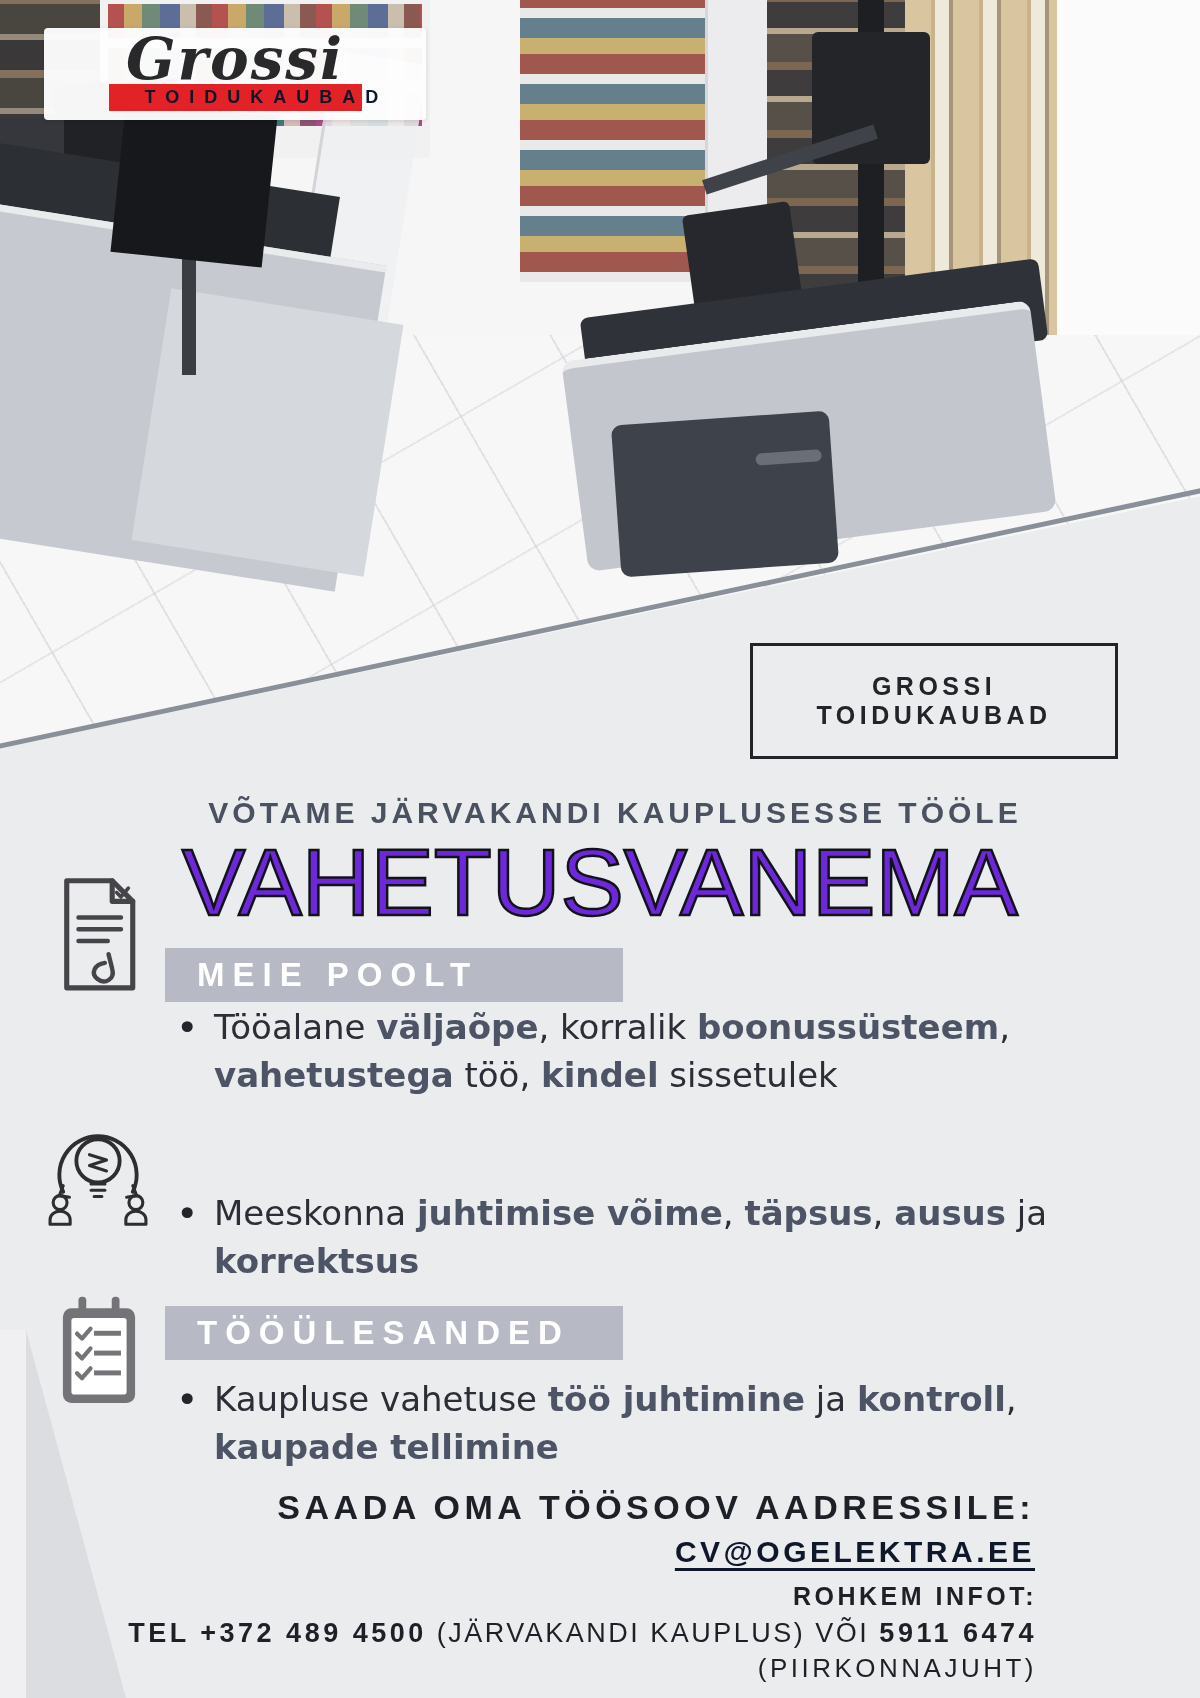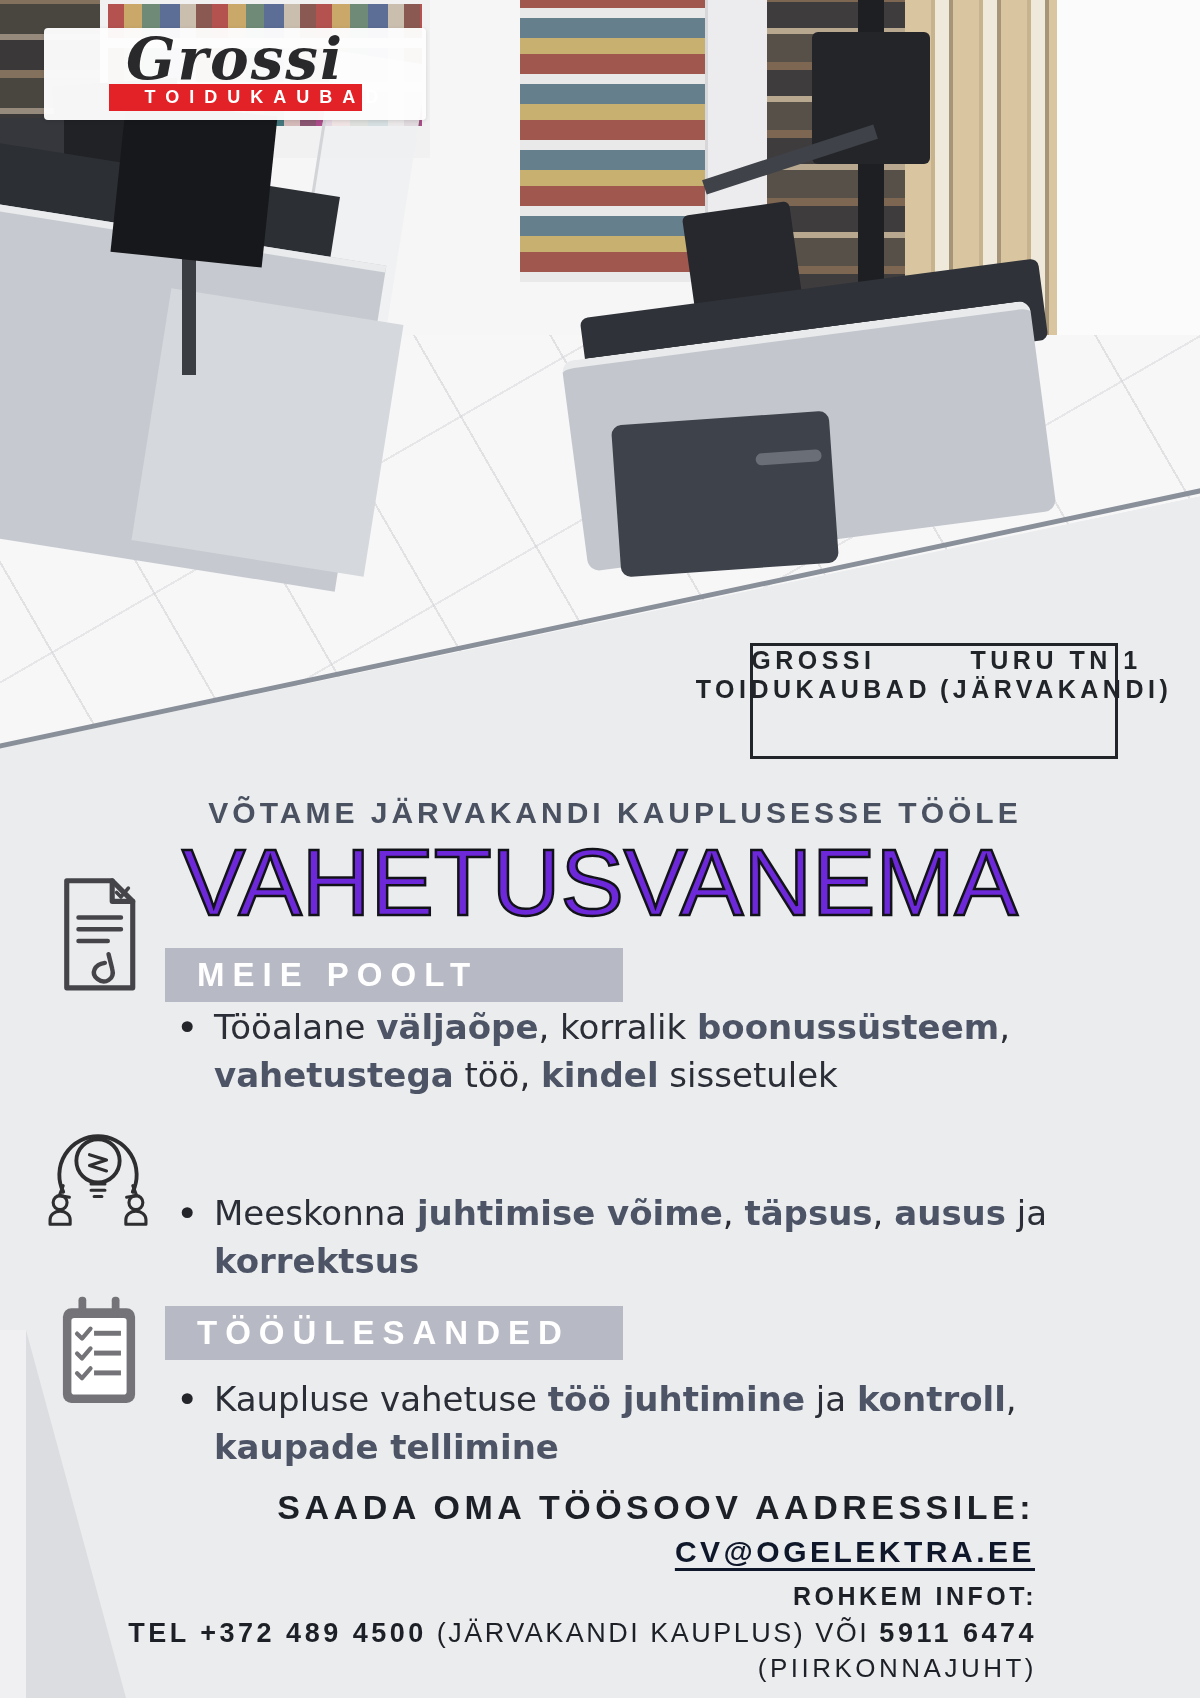--- a/index.html
+++ b/index.html
@@ -52,26 +52,26 @@
              transform:rotate(-12deg);transform-origin:0 50%;}
   .corner-wedge{position:absolute;left:26px;top:1330px;width:100px;height:368px;background:#dcdde0;
              clip-path:polygon(0 0,100% 100%,0 100%);}
   .edge-strip{position:absolute;left:0;top:1330px;width:26px;height:368px;background:#f0f0f2;}
 
   
   .logo-card{position:absolute;left:44px;top:28px;width:382px;height:92px;background:rgba(253,253,253,.97);
              border-radius:4px;box-shadow:0 1px 4px rgba(0,0,0,.12);text-align:center;}
   .logo-script{font-family:"DejaVu Serif",serif;font-style:italic;font-weight:bold;font-size:58px;
                line-height:58px;color:#29292b;margin-top:2px;letter-spacing:2px;}
-  .logo-band{margin:-4px auto 0;width:253px;height:27px;background:#e32227;color:#ffffff;
+  .logo-band{margin:-4px auto 0;width:253px;height:27px;background:#e32227;color:#0f172a;
              font-size:18px;font-weight:bold;letter-spacing:10px;line-height:27px;text-indent:10px;padding-left:26px;}
 
   
   .loc-box{position:absolute;left:750px;top:643px;width:368px;height:116px;border:3px solid #212429;
-           color:#212429;text-align:center;display:flex;flex-direction:row;justify-content:center;gap:9px;
+           color:#212429;text-align:center;display:flex;flex-direction:column;justify-content:center;gap:9px;
            font-size:25px;font-weight:600;letter-spacing:4.5px;}
 
   
   .kicker{position:absolute;left:170px;top:796px;width:890px;text-align:center;color:#4a5160;
           font-size:30px;font-weight:bold;letter-spacing:4px;}
   .title{position:absolute;left:90px;top:828px;width:1020px;margin:0;text-align:center;color:#6d28d9;
          font-size:95px;font-weight:normal;letter-spacing:0px;-webkit-text-stroke:2.5px #121318;}
 
   
   .banner{position:absolute;left:165px;width:458px;height:54px;background:#b7bac4;color:#fff;
@@ -144,21 +144,20 @@
   <div class="edge-strip"></div>
   <div class="corner-wedge"></div>
 
   <div class="logo-card">
     <div class="logo-script">Grossi</div>
     <div class="logo-band">TOIDUKAUBAD</div>
   </div>
 
   <div class="loc-box">
     <div>GROSSI TOIDUKAUBAD</div>
-    <div>TURU TN 1 (JÄRVAKANDI)</div>
   </div>
 
   <div class="kicker">VÕTAME JÄRVAKANDI KAUPLUSESSE TÖÖLE</div>
   <h1 class="title">VAHETUSVANEMA</h1>
 
   <span class="icon i1">
     <svg viewBox="0 0 120 170" fill="none" stroke="#454549" stroke-width="7" stroke-linejoin="round" stroke-linecap="round">
       <path d="M16 12 H78 L106 40 V158 H16 Z"></path>
       <path d="M78 12 V40 H106"></path>
       <path d="M84 28 l6 6 10 -12" stroke-width="5"></path>

